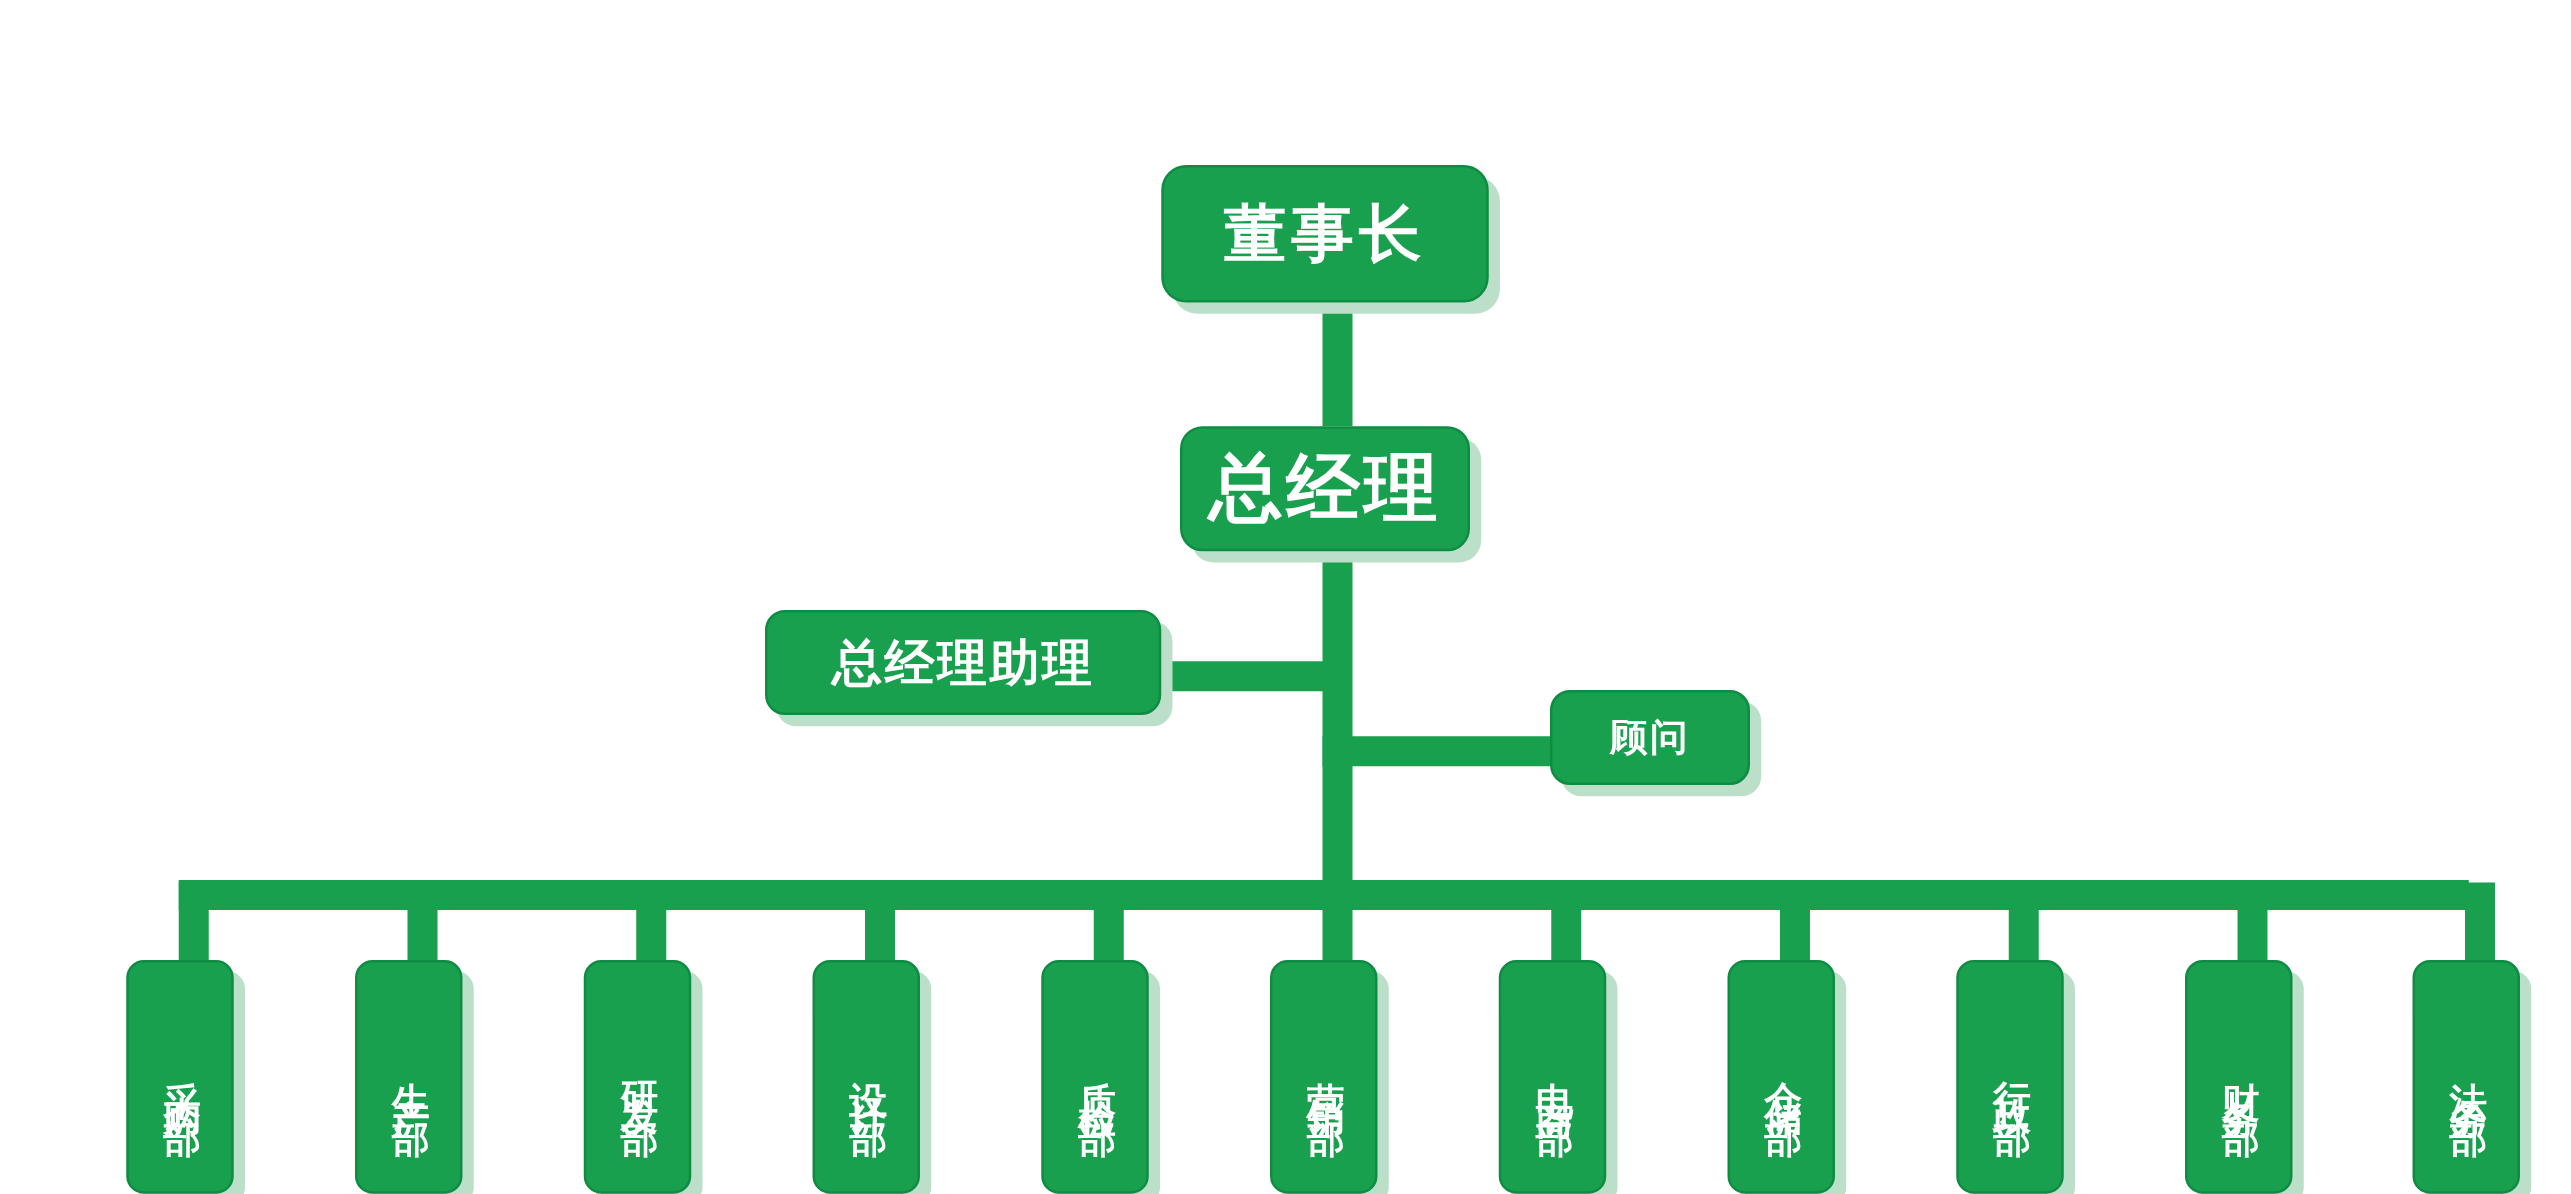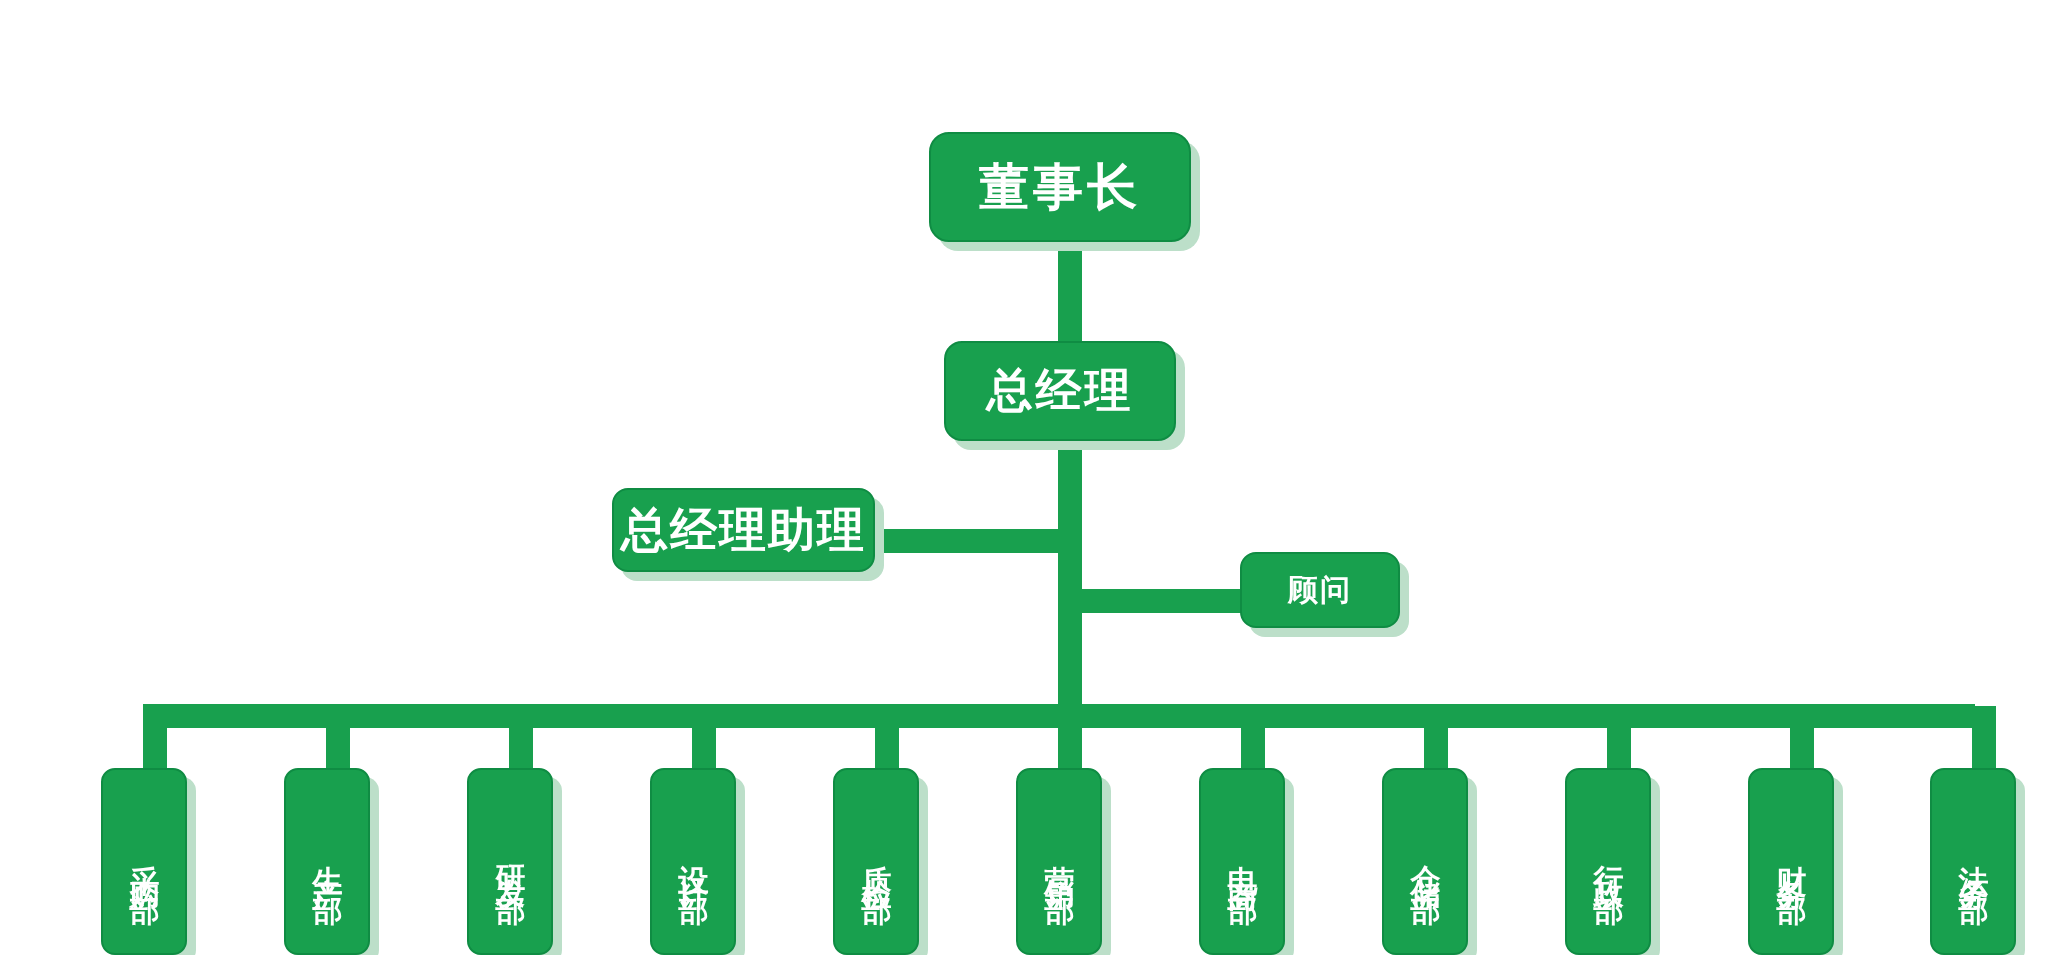--- a/index.html
+++ b/index.html
@@ -28,25 +28,25 @@
     box-shadow: 9px 9px 0 0 var(--node-shadow, #BCDFC9);
     text-align: center;
   }
   .node .label { white-space: nowrap; }
   .node-chairman {
     left: 905px; top: 108px; width: 262px; height: 110px;
     border-radius: 20px; font-size: 50px; letter-spacing: 4px;
   }
   .node-gm {
     left: 920px; top: 317px; width: 232px; height: 100px;
-    border-radius: 18px; font-size: 46px; letter-spacing: 3px;
+    border-radius: 18px; font-size: 59px; letter-spacing: 3px;
   }
   .node-assistant {
-    left: 588px; top: 464px; width: 263px; height: 84px;
-    border-radius: 16px; font-size: 47px; letter-spacing: 2px;
+    left: 588px; top: 464px; width: 317px; height: 84px;
+    border-radius: 16px; font-size: 40px; letter-spacing: 2px;
   }
   .node-advisor {
     left: 1216px; top: 528px; width: 160px; height: 76px;
     border-radius: 16px; font-size: 30px; letter-spacing: 2px;
   }
   .dept {
     top: 744px; width: 86px; height: 187px;
     border-radius: 14px; font-size: 30px;
   }
   .dept .label {

